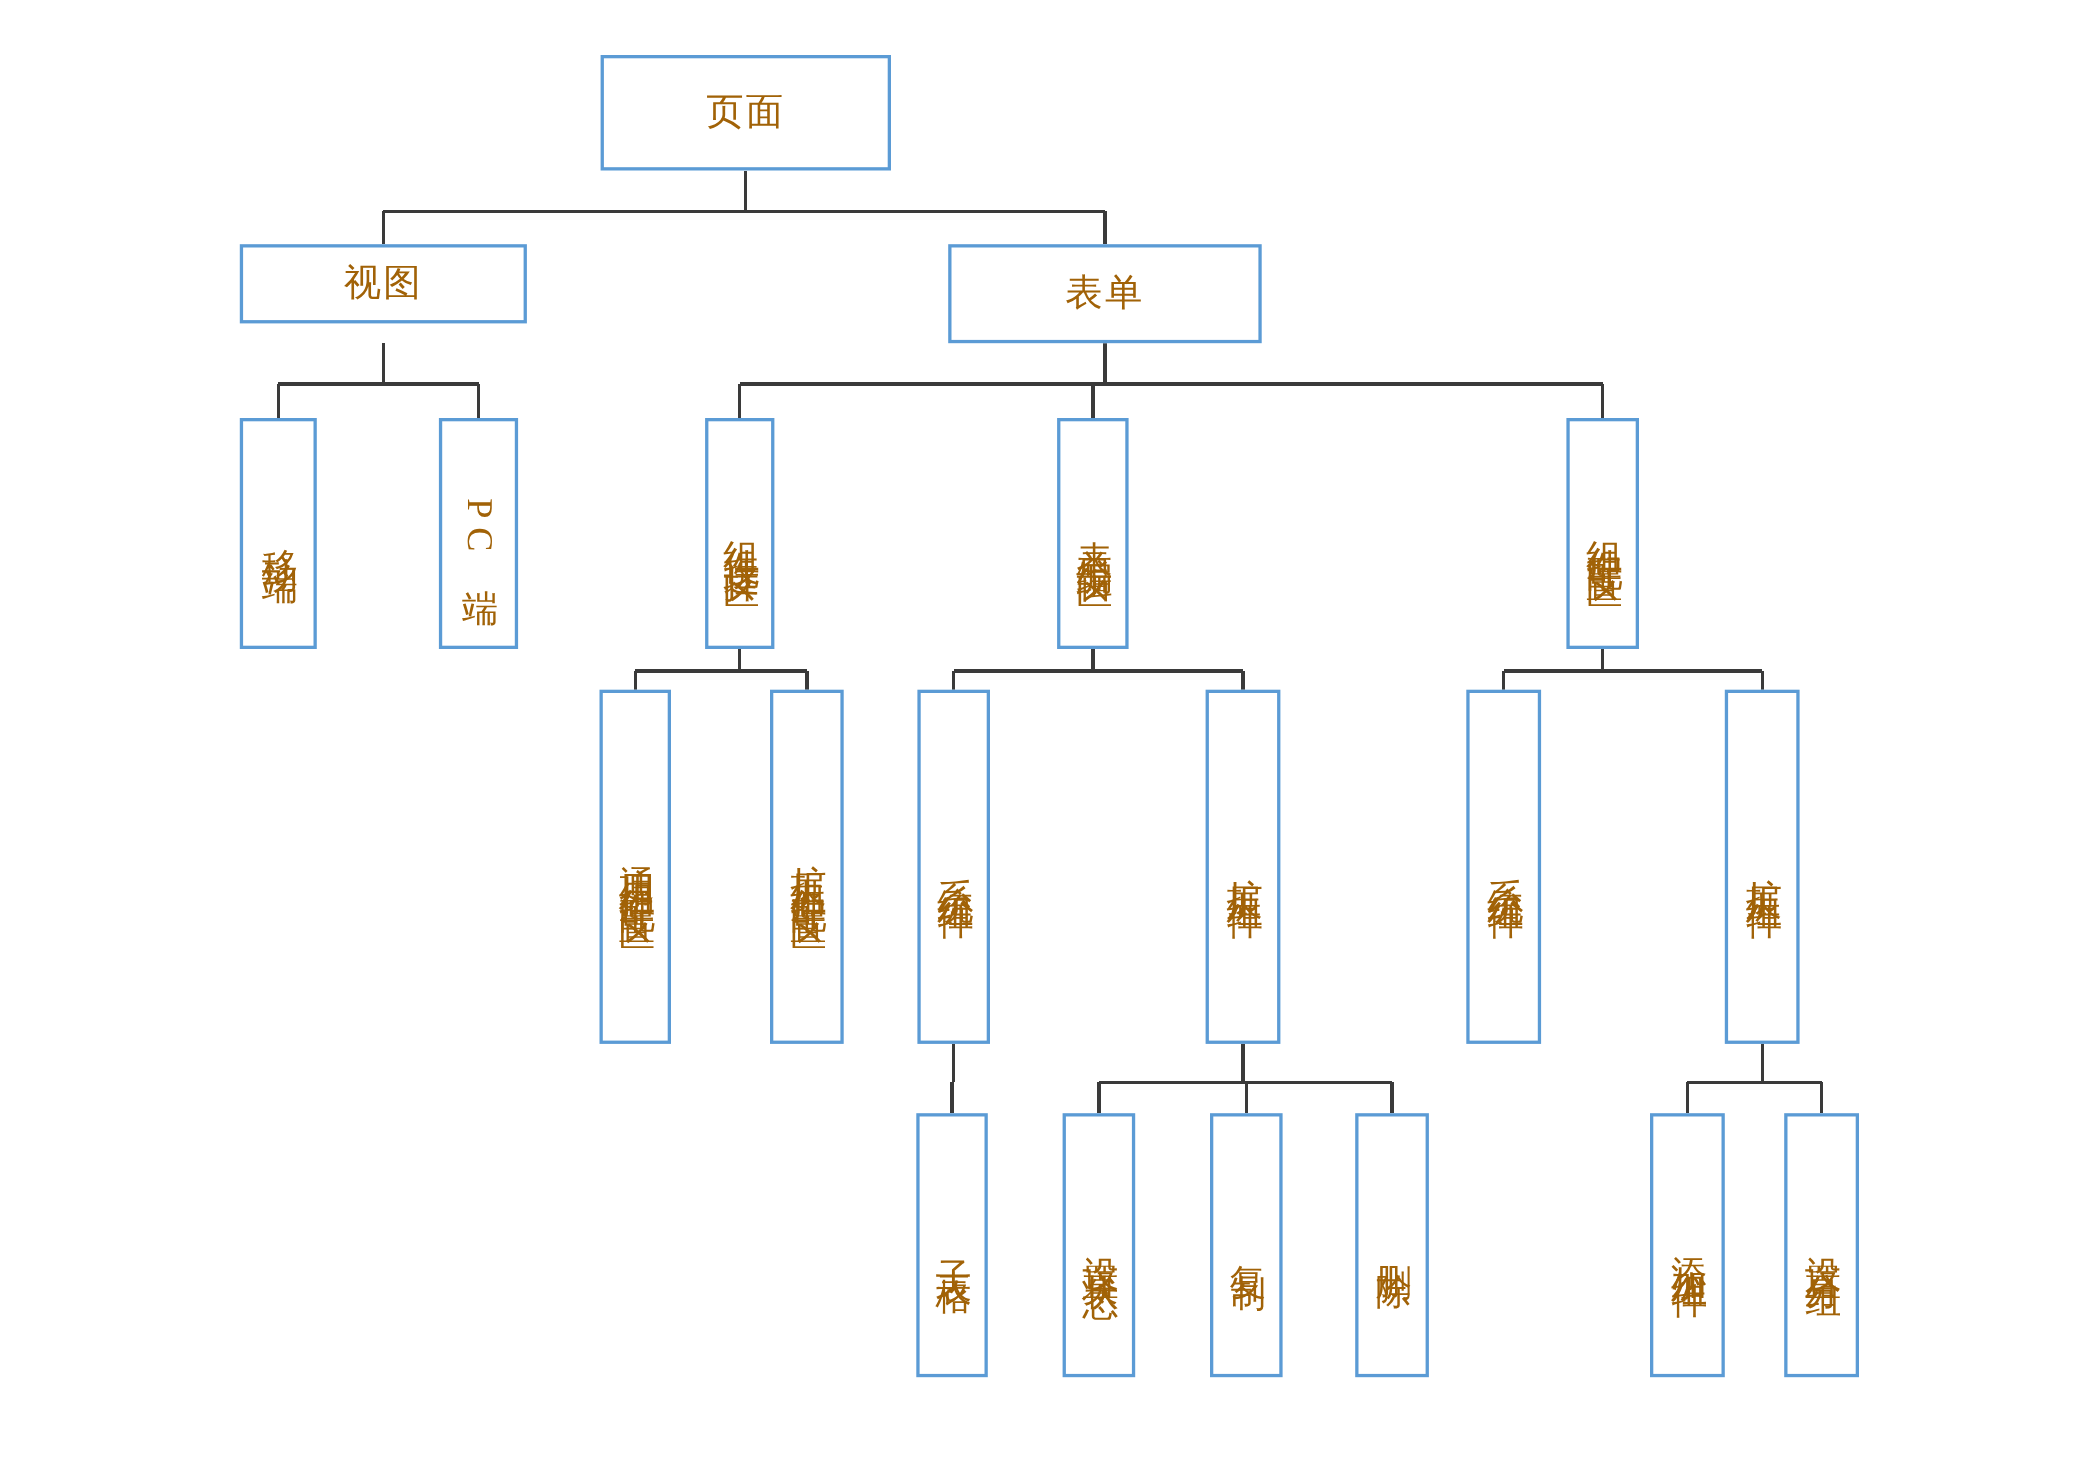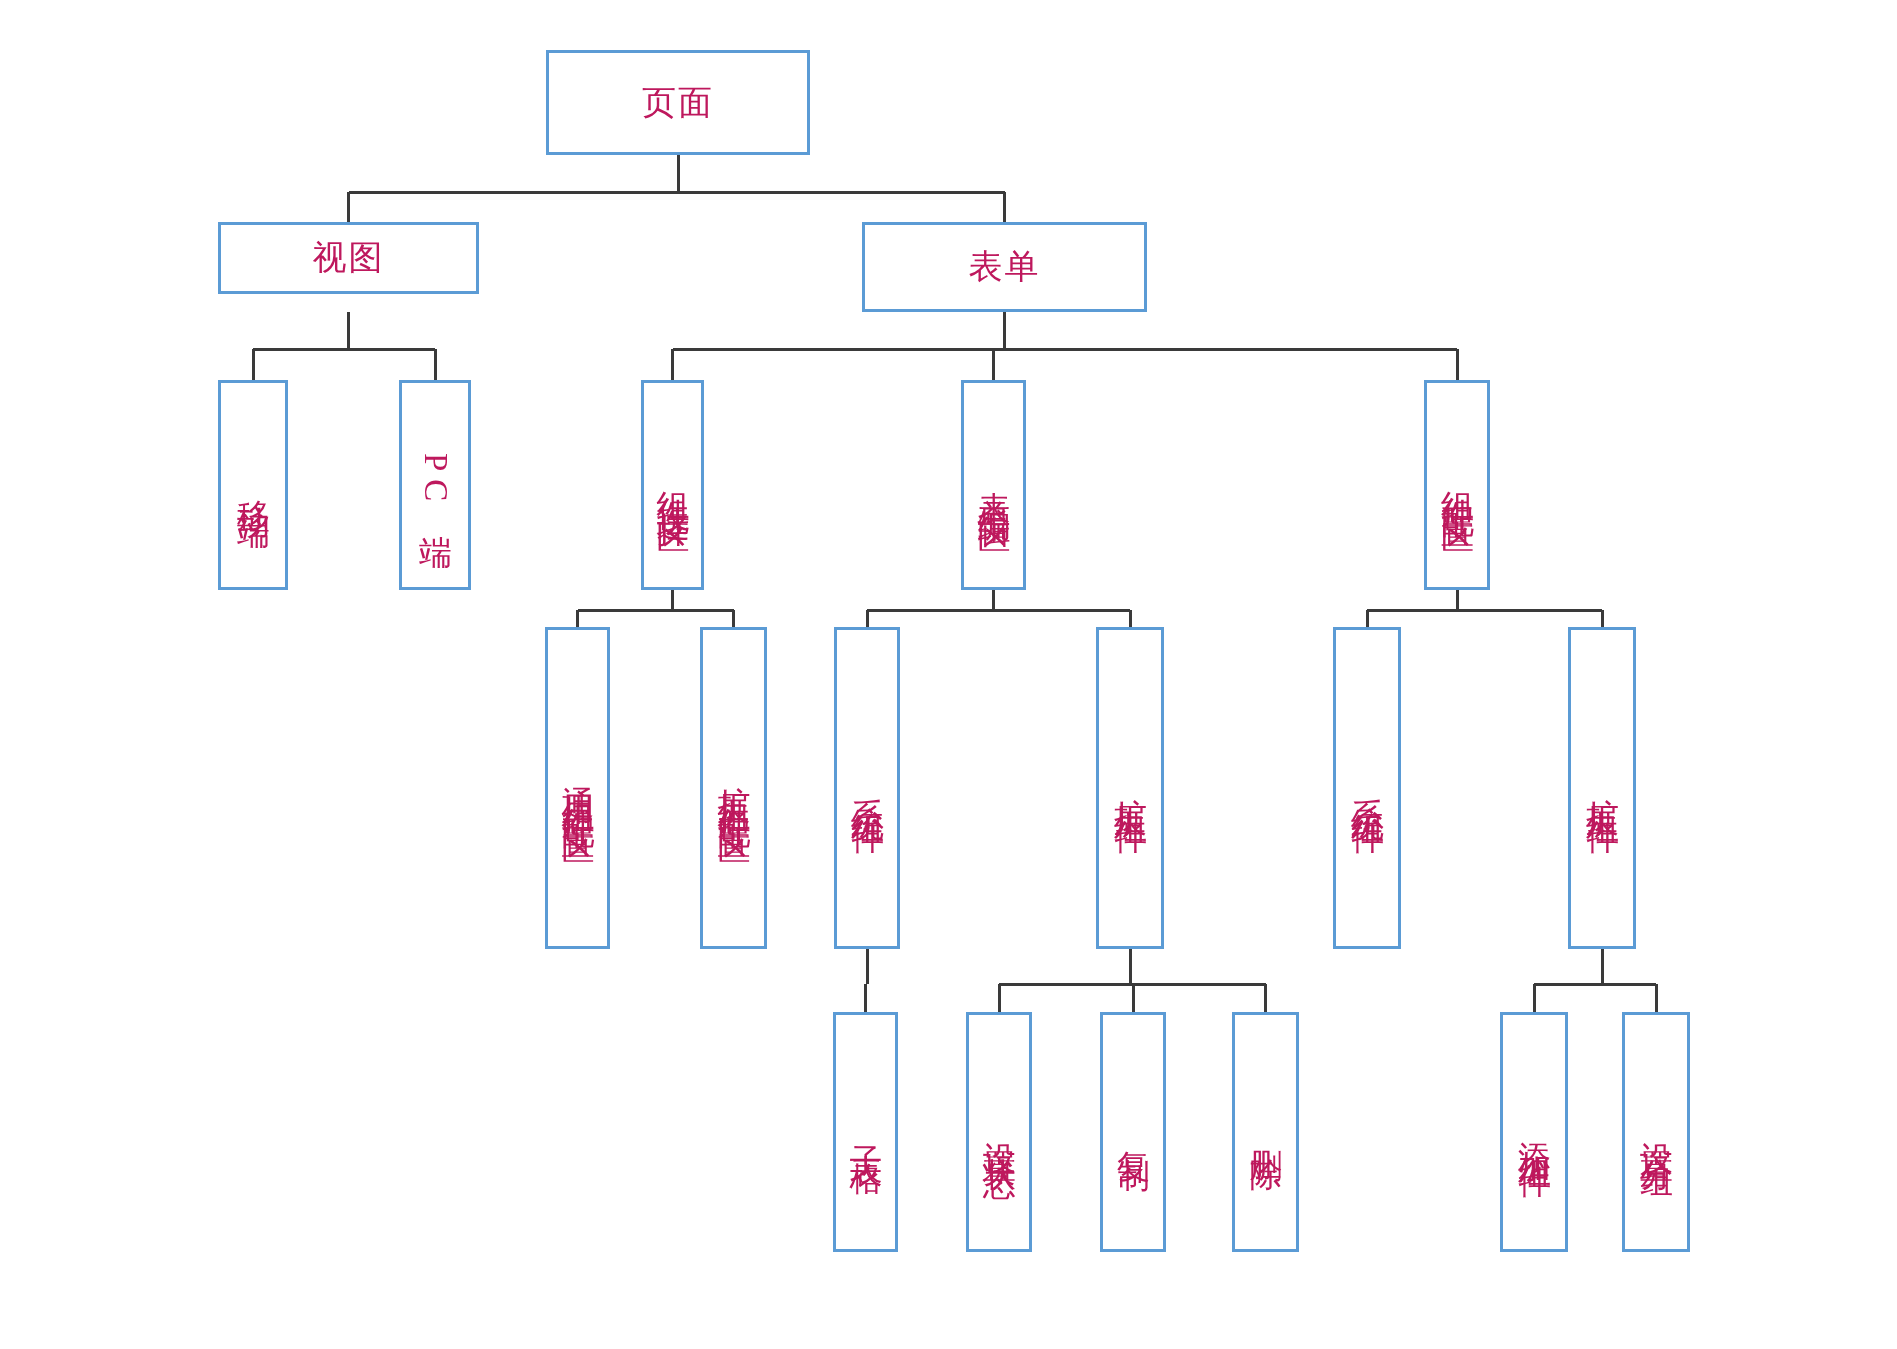--- a/index.html
+++ b/index.html
@@ -35,21 +35,21 @@
     display: flex;
     align-items: center;
     justify-content: center;
     color: #5b9bd5;
     line-height: 1.05;
     z-index: 2;
   }
   .node .label {
     display: block;
     text-align: center;
-    color: #be185d;
+    color: #a16207;
   }
   
   .node.horiz .label {
     writing-mode: horizontal-tb;
     font-size: 34px;
     letter-spacing: 2px;
   }
   
   .node.vert .label {
     writing-mode: vertical-rl;

